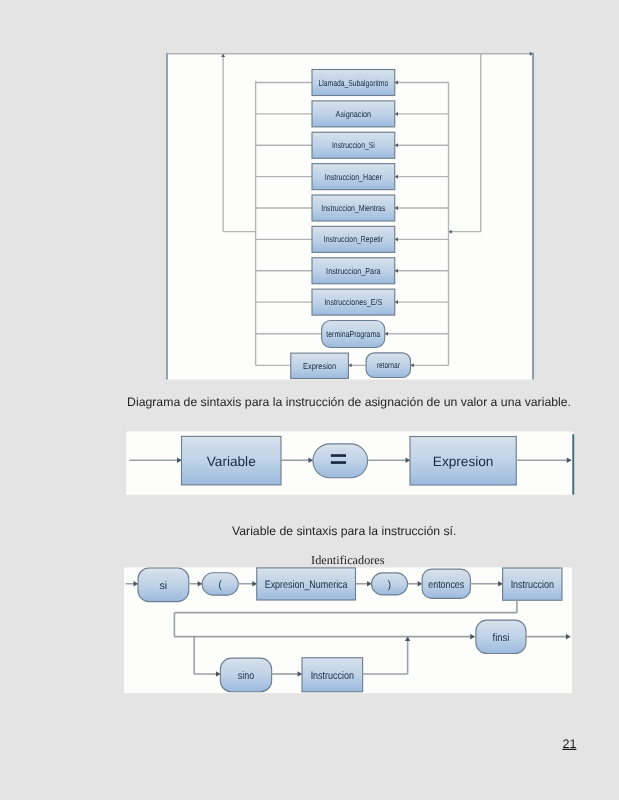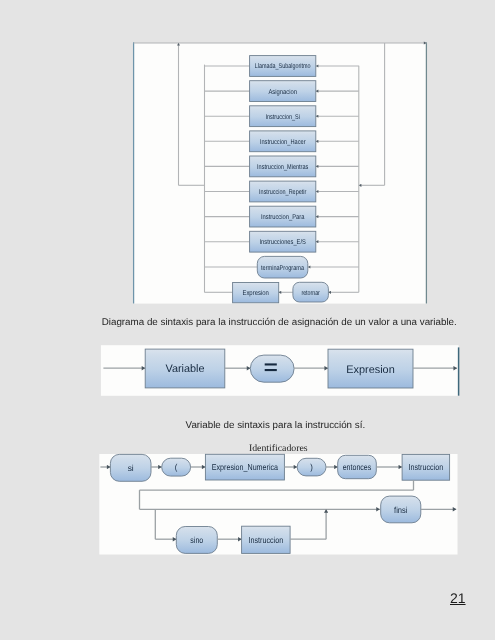--- a/index.html
+++ b/index.html
@@ -1,21 +1,21 @@
 <!DOCTYPE html>
 <html><head>
 <meta charset="utf-8">
 <style>
   html,body{margin:0;padding:0;}
   body{width:495px;height:640px;background:#e4e4e4;
        font-family:"Liberation Sans",sans-serif;overflow:hidden;
        -webkit-font-smoothing:antialiased;text-rendering:geometricPrecision;}
   .page{position:relative;width:493px;height:640px;overflow:hidden;margin-left:33px;}
   .cap{position:absolute;font-size:9.8px;color:#242424;white-space:nowrap;}
-  .pnum{position:absolute;font-size:14px;color:#1c1c1c;white-space:nowrap;text-decoration:underline;}
+  .pnum{position:absolute;font-size:10px;color:#1c1c1c;white-space:nowrap;text-decoration:underline;}
   .dia{position:absolute;left:0;}
   svg{display:block;overflow:visible;}
   .nt{font-family:"Liberation Sans",sans-serif;fill:#16293f;-webkit-font-smoothing:antialiased;}
 </style>
 </head>
 <body>
 
 <div class="page">
 <div class="dia" style="left:0;top:0;">
       <svg width="495" height="330" viewBox="0 0 495 330">

